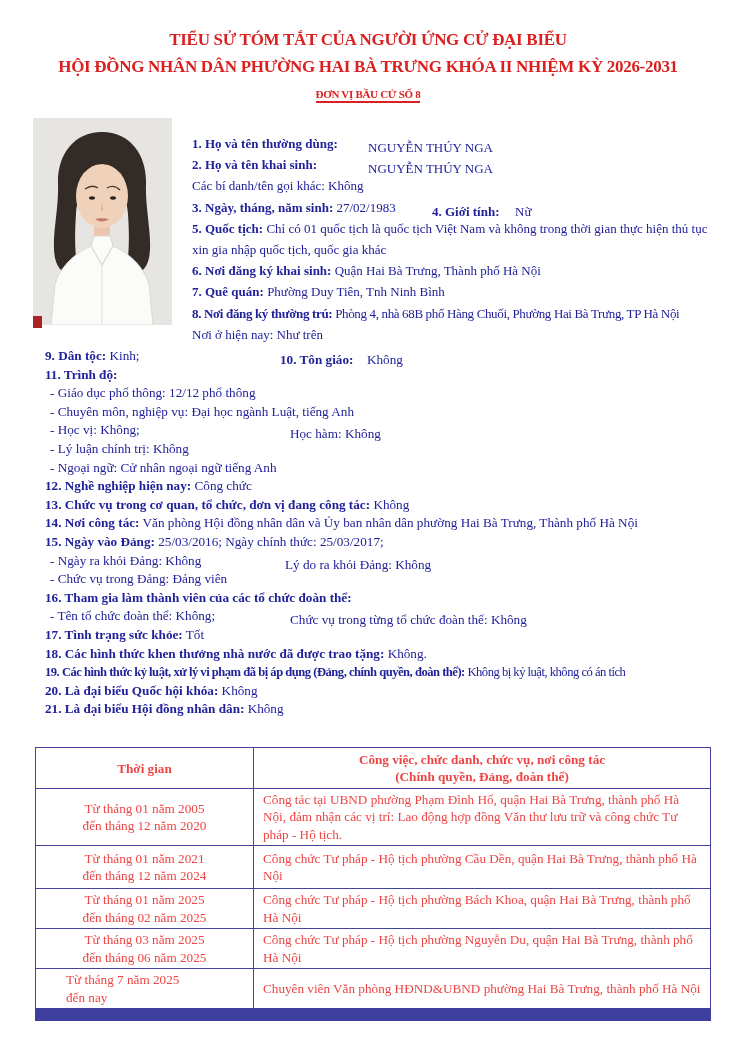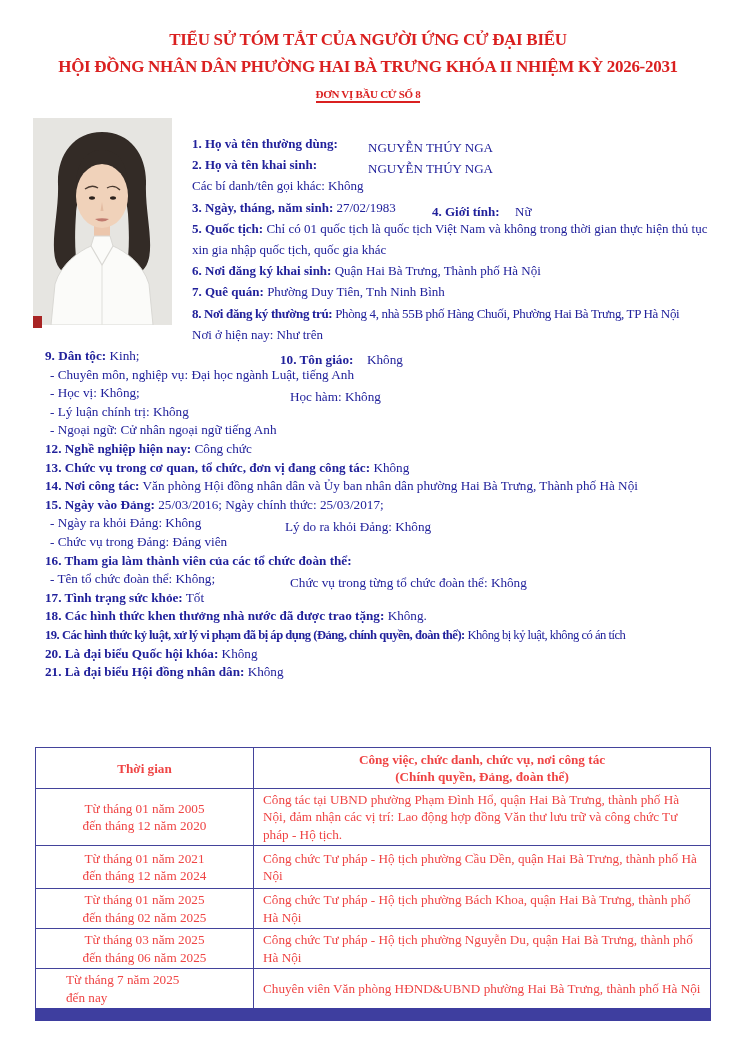--- a/index.html
+++ b/index.html
@@ -68,25 +68,27 @@
   <div class="red-mark"></div>
 
   <div id="info-right">
       <div class="info-line"><span class="b">1. Họ và tên thường dùng:</span><span class="abs" style="left: 176px;">NGUYỄN THÚY NGA</span></div>
       <div class="info-line"><span class="b">2. Họ và tên khai sinh:</span><span class="abs" style="left: 176px;">NGUYỄN THÚY NGA</span></div>
       <div class="info-line"><span>Các bí danh/tên gọi khác: Không</span></div>
       <div class="info-line"><span class="b">3. Ngày, tháng, năm sinh:</span><span> 27/02/1983</span><span class="b abs" style="left: 240px;">4. Giới tính:</span><span class="abs" style="left: 323px;">Nữ</span></div>
       <div class="info-line"><span class="b">5. Quốc tịch:</span><span> Chỉ có 01 quốc tịch là quốc tịch Việt Nam và không trong thời gian thực hiện thủ tục xin gia nhập quốc tịch, quốc gia khác</span></div>
       <div class="info-line"><span class="b">6. Nơi đăng ký khai sinh:</span><span> Quận Hai Bà Trưng, Thành phố Hà Nội</span></div>
       <div class="info-line"><span class="b">7. Quê quán:</span><span> Phường Duy Tiên, Tnh Ninh Bình</span></div>
-      <div class="info-line nowrap tight"><span class="b">8. Nơi đăng ký thường trú:</span><span> Phòng 4, nhà 55B phố Hàng Chuối, Phường Hai Bà Trưng, TP Hà Nội</span></div>
+      <div class="info-line nowrap tight"><span class="b">8. Nơi đăng ký thường trú:</span><span> Phòng 4, nhà 68B phố Hàng Chuối, Phường Hai Bà Trưng, TP Hà Nội</span></div>
       <div class="info-line"><span>Nơi ở hiện nay: Như trên</span></div>
     </div>
   <div id="info-main">
       <div class="info-line"><span class="b">9. Dân tộc:</span><span> Kinh;</span><span class="b abs" style="left: 235px;">10. Tôn giáo:</span><span class="abs" style="left: 322px;">Không</span></div>
+      <div class="info-line"><span class="b">11. Trình độ:</span></div>
+      <div class="info-line sub"><span>- Giáo dục phổ thông: 12/12 phổ thông</span></div>
       <div class="info-line sub"><span>- Chuyên môn, nghiệp vụ: Đại học ngành Luật, tiếng Anh</span></div>
       <div class="info-line sub"><span>- Học vị: Không;</span><span class="abs" style="left: 245px;">Học hàm: Không</span></div>
       <div class="info-line sub"><span>- Lý luận chính trị: Không</span></div>
       <div class="info-line sub"><span>- Ngoại ngữ: Cử nhân ngoại ngữ tiếng Anh</span></div>
       <div class="info-line"><span class="b">12. Nghề nghiệp hiện nay:</span><span> Công chức</span></div>
       <div class="info-line"><span class="b">13. Chức vụ trong cơ quan, tổ chức, đơn vị đang công tác:</span><span> Không</span></div>
       <div class="info-line"><span class="b">14. Nơi công tác:</span><span> Văn phòng Hội đồng nhân dân và Ủy ban nhân dân phường Hai Bà Trưng, Thành phố Hà Nội</span></div>
       <div class="info-line"><span class="b">15. Ngày vào Đảng:</span><span> 25/03/2016;  Ngày chính thức: 25/03/2017;</span></div>
       <div class="info-line sub"><span>- Ngày ra khỏi Đảng: Không</span><span class="abs" style="left: 240px;">Lý do ra khỏi Đảng: Không</span></div>
       <div class="info-line sub"><span>- Chức vụ trong Đảng: Đảng viên</span></div>

